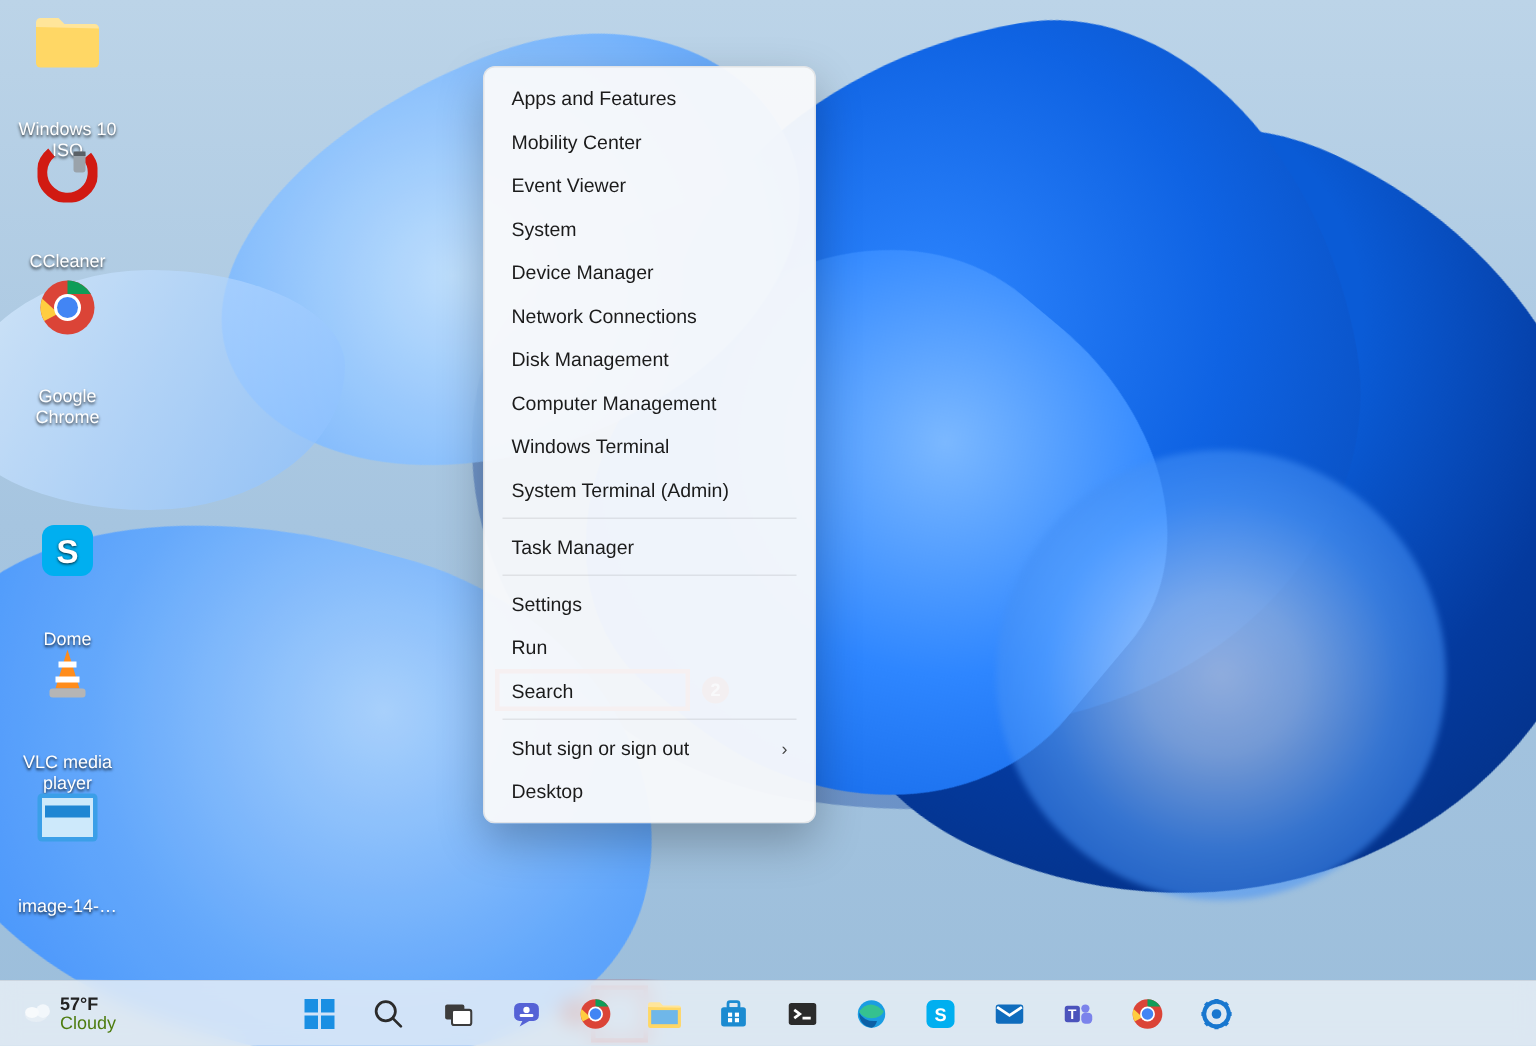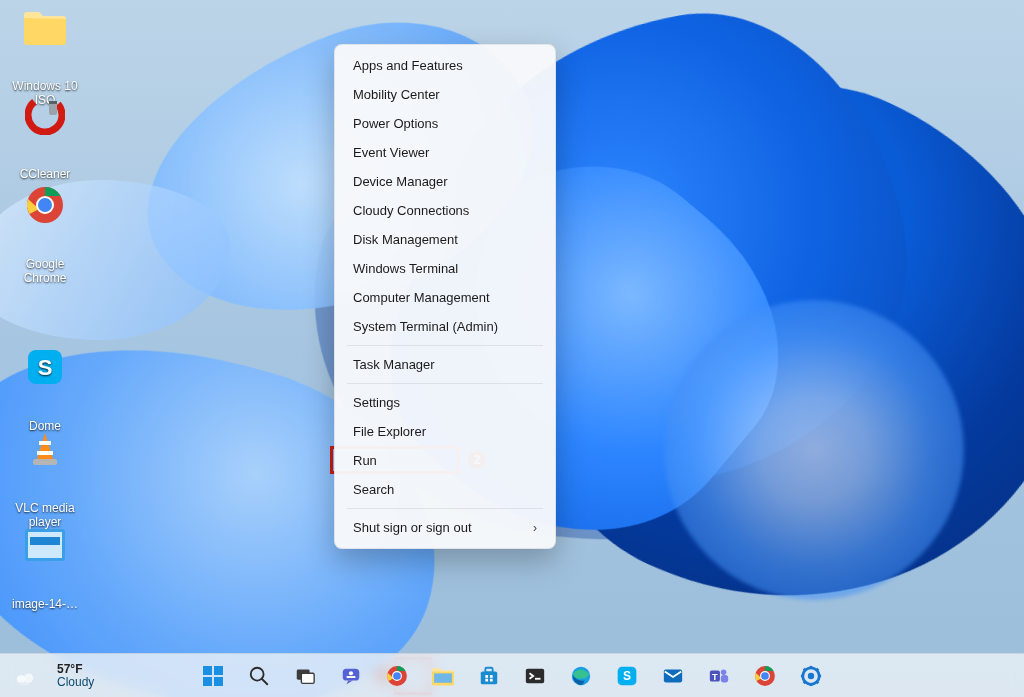--- a/index.html
+++ b/index.html
@@ -83,21 +83,20 @@
     left: 322px; top: 44px;
     width: 222px;
     background: rgba(248,249,251,.96);
     border: 1px solid rgba(0,0,0,.08);
     border-radius: 8px;
     box-shadow: 0 12px 30px rgba(0,0,0,.25);
     padding: 6px 0;
     z-index: 10;
     font-size: 13px;
     color: #1b1b1b;
-    margin-left: 12px;
   }
   .context .item {
     padding: 7px 18px;
     display:flex; align-items:center; justify-content:space-between;
     cursor: default;
   }
   .context .sep { height:1px; background: rgba(0,0,0,.08); margin: 4px 12px; }
   .context .chev { font-size: 12px; color:#444; }
 
   
@@ -117,21 +116,21 @@
   
   .taskbar {
     position:absolute; left:0; right:0; bottom:0; height:44px;
     background: rgba(234,240,247,.82);
     backdrop-filter: blur(6px);
     border-top: 1px solid rgba(0,0,0,.08);
     z-index: 8;
     display:flex; align-items:center;
   }
   .weather {
-    display:flex; align-items:flex-end; gap:21px;
+    display:flex; align-items:flex-start; gap:4px;
     margin-left:14px; color:#222; font-size:12px; line-height:13px;
   }
   .weather .wicon { width:22px; height:22px; }
   .taskbar .apps {
     position:absolute; left:50%; transform:translateX(-50%);
     display:flex; gap:6px; align-items:center;
   }
   .taskbar .tbicon {
     width:40px; height:40px; border-radius:5px;
     display:flex; align-items:center; justify-content:center;
@@ -226,65 +225,65 @@
 </div>
 
 <div class="context">
   <div class="item">
       <span>Apps and Features</span>
     </div>
   <div class="item">
       <span>Mobility Center</span>
     </div>
   <div class="item">
-      <span>Power Options</span>
-    </div>
-  <div class="item">
       <span>Event Viewer</span>
     </div>
   <div class="item">
+      <span>System</span>
+    </div>
+  <div class="item">
       <span>Device Manager</span>
     </div>
   <div class="item">
-      <span>Cloudy Connections</span>
+      <span>Network Connections</span>
     </div>
   <div class="item">
       <span>Disk Management</span>
     </div>
   <div class="item">
+      <span>Computer Management</span>
+    </div>
+  <div class="item">
       <span>Windows Terminal</span>
     </div>
   <div class="item">
-      <span>Computer Management</span>
-    </div>
-  <div class="item">
       <span>System Terminal (Admin)</span>
     </div>
   <div class="sep"></div>
   <div class="item">
       <span>Task Manager</span>
     </div>
   <div class="sep"></div>
   <div class="item">
       <span>Settings</span>
-    </div>
-  <div class="item">
-      <span>File Explorer</span>
     </div>
   <div class="item">
       <span>Run</span>
     </div>
   <div class="item">
       <span>Search</span>
     </div>
   <div class="sep"></div>
   <div class="item">
     <span>Shut sign or sign out</span>
     <span class="chev">›</span>
   </div>
+  <div class="item">
+      <span>Desktop</span>
+    </div>
 </div>
 
 <div class="red-highlight" style="left:330px; top:446px; width:130px; height:28px;"></div>
 <div class="badge" style="left:468px; top:451px;">
     <span>2</span>
   </div>
 
 <div class="red-highlight" style="left:394px; top:657px; width:38px; height:38px;"></div>
 <div class="badge" style="left:374px; top:666px;">
     <span>1</span>
@@ -293,21 +292,21 @@
 <div class="taskbar">
 
   <div class="weather">
     <svg class="wicon" viewBox="0 0 24 24">
       <ellipse cx="11" cy="15" rx="8" ry="5" fill="#e6eef5"></ellipse>
       <circle cx="16" cy="12" r="5" fill="#f2f7fb"></circle>
       <ellipse cx="8" cy="13" rx="5" ry="4" fill="#f7fafc"></ellipse>
     </svg>
     <div>
       <div style="font-weight:600">57°F</div>
-      <div style="color:#0c4a6e">Cloudy</div>
+      <div style="color:#4d7c0f">Cloudy</div>
     </div>
   </div>
 
   <div class="apps">
 
     <div class="tbicon">
       <svg width="24" height="24" viewBox="0 0 24 24">
         <rect x="2" y="2" width="9" height="9" fill="#1a8fe3"></rect>
         <rect x="13" y="2" width="9" height="9" fill="#1a8fe3"></rect>
         <rect x="2" y="13" width="9" height="9" fill="#1a8fe3"></rect>

